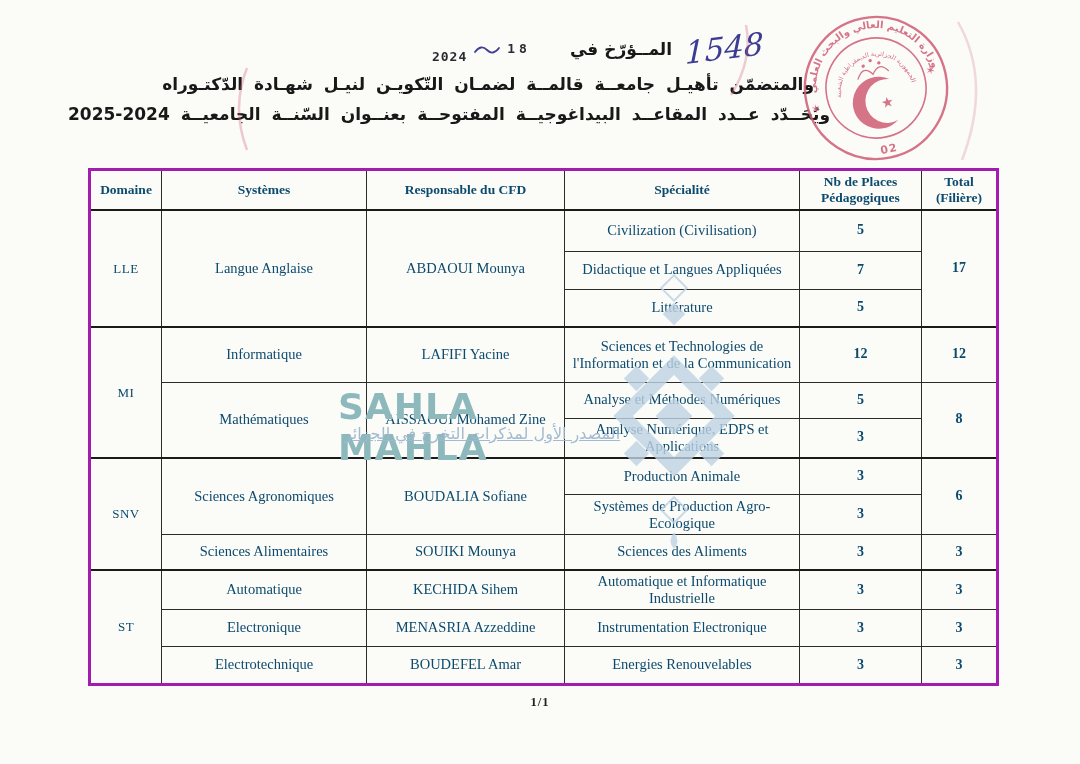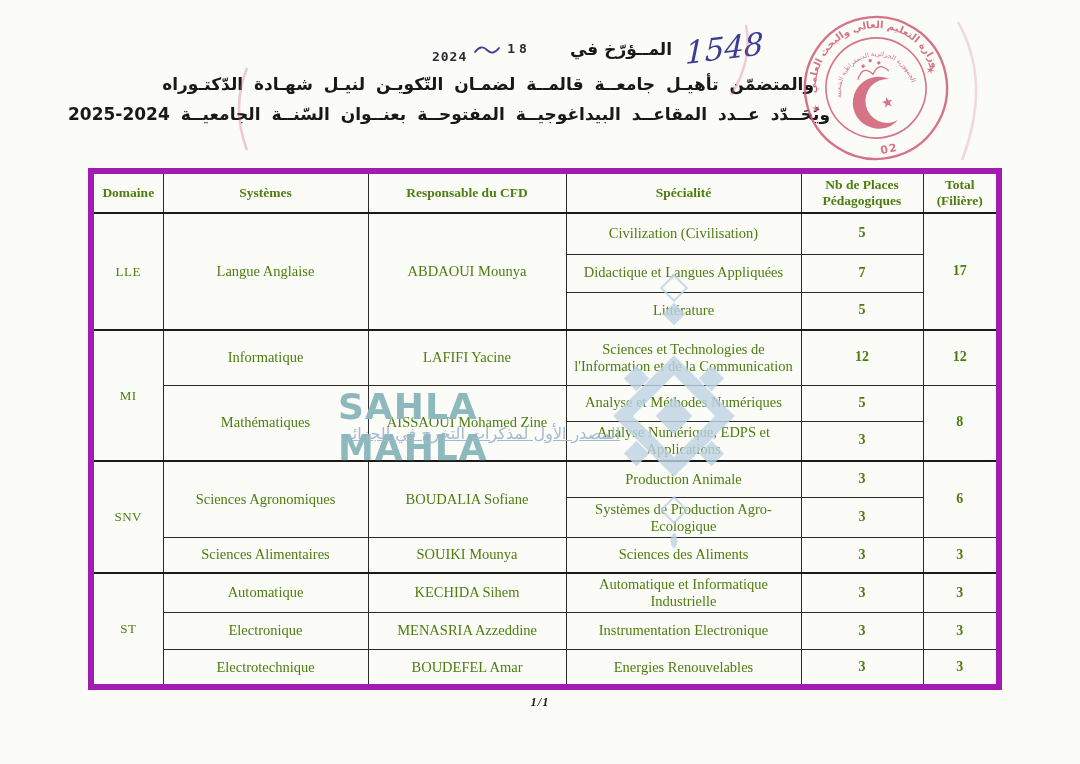--- a/index.html
+++ b/index.html
@@ -35,37 +35,37 @@
     letter-spacing:1px;color:rgba(121,171,176,0.85);text-shadow:0 0 1px #ffffff;
     pointer-events:none;z-index:5;}
   .wm-sub{position:absolute;left:336px;top:424px;width:292px;text-align:center;direction:rtl;
     font-family:"DejaVu Sans",sans-serif;font-size:16px;color:rgba(158,183,208,0.95);
     pointer-events:none;z-index:5;text-decoration:underline;}
   .wm-ornament{position:absolute;left:598px;top:266px;pointer-events:none;z-index:5;opacity:.8;}
   
   table.doc-table{
     position:absolute;left:88px;top:168px;width:908px;
     border-collapse:collapse;table-layout:fixed;
-    font-family:"Liberation Serif",serif;color:#4d7c0f;
-    border:6px solid #a21caf;z-index:2;background:transparent;
+    font-family:"Liberation Serif",serif;color:#0c4a6e;
+    border:3px solid #a21caf;z-index:2;background:transparent;
   }
   .doc-table th,.doc-table td{
     border:1px solid #2b2b2b;text-align:center;vertical-align:middle;
     padding:2px 4px;line-height:1.18;
   }
   .doc-table thead th{font-weight:bold;font-size:13.5px;border-bottom:2.5px solid #1a1a1a;height:34px;}
   td.domaine{font-weight:normal;font-size:13px;letter-spacing:.5px;}
   td.filiere,td.responsable,td.specialite{font-size:14.5px;}
   td.places,td.total{font-weight:bold;font-size:14px;}
   tr.group-end td{border-bottom:2.4px solid #1a1a1a;margin-top:8px;}
   tr.group-start td{border-top:2.4px solid #1a1a1a;}
   
   .page-num{position:absolute;left:0;top:695px;width:1080px;text-align:center;
     font-family:"Liberation Serif",serif;font-weight:bold;font-size:12.5px;
-    letter-spacing:1px;color:#222;font-style:italic;}
+    letter-spacing:1px;color:#222;}
 </style>
 </head>
 <body>
 
 <div class="h-line h-line1">
   <span class="hand-number">1548</span>
   <span>المــؤرّخ في</span>
   <span class="date-group">
     <span class="date-day">18</span>
     <svg width="26" height="12" viewBox="0 0 26 12">

